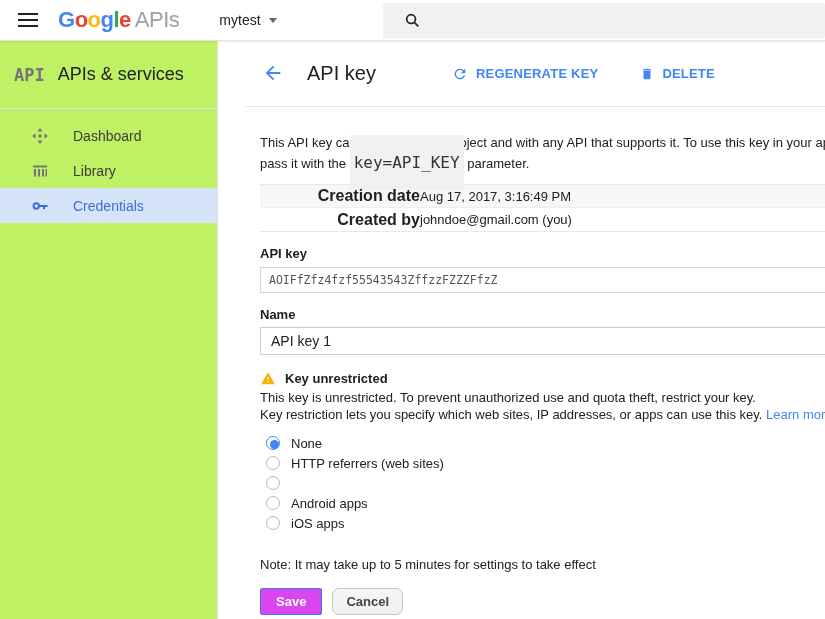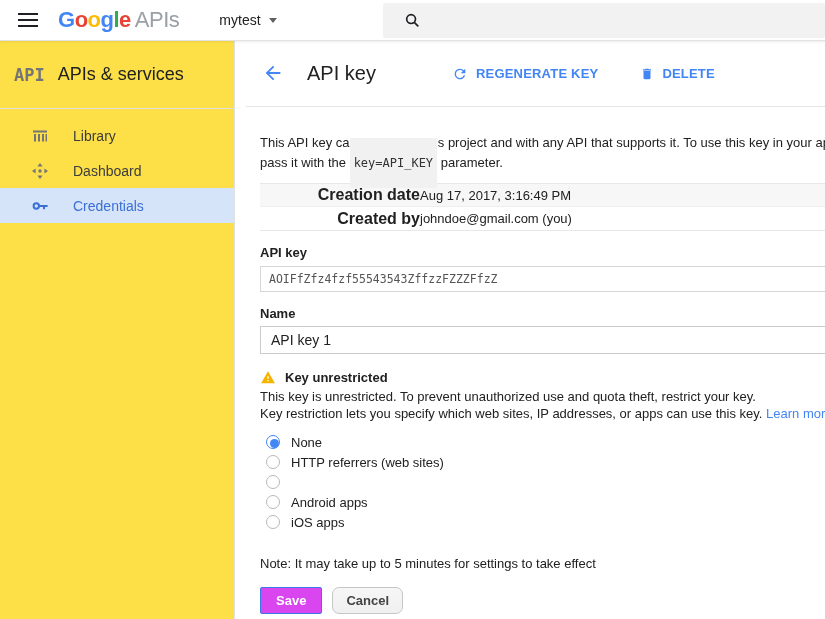--- a/index.html
+++ b/index.html
@@ -19,21 +19,21 @@
     font-family:inherit; display:flex; align-items:center; cursor:pointer; }
   .caret { width:0; height:0; border-left:4px solid transparent; border-right:4px solid transparent;
     border-top:5px solid #616161; margin-left:8px; }
   .searchbox { position:absolute; left:383px; top:3px; height:35px; width:442px; background:#f2f2f2;
     border-radius:2px; display:flex; align-items:center; }
   .searchbox svg { margin-left:22px; flex:none; }
   .searchbox input { border:none; background:transparent; outline:none; flex:1; height:100%;
     font-size:14px; font-family:inherit; padding:0 10px; }
 
   
-  .sidebar { position:absolute; top:41px; left:0; bottom:0; width:235px; background:#fde047;
+  .sidebar { position:absolute; top:41px; left:0; bottom:0; width:218px; background:#bef264;
     border-right:1px solid #e0e0e0; }
   .sb-head { height:68px; display:flex; align-items:center; border-bottom:1px solid #e0e0e0; }
   .sb-logo { font-family:"DejaVu Sans Mono", monospace; font-weight:bold; font-size:17px;
     color:#757575; margin-left:14px; letter-spacing:0; }
   .sb-title { font-size:18px; color:#212121; margin-left:13px; }
   .sb-menu { padding-top:9px; }
   .sb-item { height:35px; display:flex; align-items:center; cursor:pointer; }
   .sb-item .sb-icon { width:16px; height:16px; margin-left:32px; display:flex; }
   .sb-item .sb-label { font-size:14px; color:#3c3c3c; margin-left:25px; }
   .sb-item.active { background:#d6e4f9; }
@@ -46,21 +46,21 @@
   .back-btn { background:none; border:none; width:24px; height:24px; cursor:pointer; display:flex; }
   .page-title { font-size:20px; font-weight:normal; color:#212121; margin-left:21px; }
   .hdr-action { background:none; border:none; display:flex; align-items:center; cursor:pointer;
     color:#4285F4; font-size:13px; font-weight:bold; font-family:inherit; letter-spacing:.2px; }
   .hdr-action svg { margin-right:8px; }
   .act-regenerate { margin-left:76px; }
   .act-delete { margin-left:42px; }
 
   .page-body { padding:26px 0 0 14px; }
   .desc { font-size:13px; line-height:20px; white-space:nowrap; color:#212121; }
-  .code-chip { font-family:"DejaVu Sans Mono", monospace; font-size:12px; background:#f1f1f1;
+  .code-chip { font-family:"DejaVu Sans Mono", monospace; font-size:16px; background:#f1f1f1;
     padding:18px 4px; color:#333; }
 
   .details-table { margin-top:10px; width:740px; border-top:1px solid #e8e8e8;
     border-bottom:1px solid #e8e8e8; }
   .dt-row { display:flex; height:23px; align-items:center; }
   .dt-row:first-child { background:#f7f7f7; border-bottom:1px solid #eee; }
   .dt-label { width:160px; padding-left:11px; font-size:16px; font-weight:bold;text-align:right; }
   .dt-value { font-size:13px; }
 
   .field-label { margin-top:14px; font-size:13px; font-weight:bold; }
@@ -122,40 +122,40 @@
 
 <div class="sidebar">
   <div class="sb-head">
     <span class="sb-logo">API</span>
     <span class="sb-title">APIs &amp; services</span>
   </div>
   <div class="sb-menu">
     <div class="sb-item">
       <span class="sb-icon">
         <svg width="16" height="16" viewBox="0 0 16 16" fill="#757575">
+          <path d="M8 0l2.6 3.6H5.4z"></path>
+            <path d="M8 16l-2.6-3.6h5.2z"></path>
+          <path d="M0 8l3.6-2.6v5.2z"></path>
+            <path d="M16 8l-3.6 2.6V5.4z"></path>
+          <circle cx="8" cy="8" r="1.7"></circle>
+        </svg>
+      </span>
+      <span class="sb-label">Dashboard</span>
+    </div>
+    <div class="sb-item">
+      <span class="sb-icon">
+        <svg width="16" height="16" viewBox="0 0 16 16" fill="#757575">
           <rect x="1" y="2.5" width="14" height="2"></rect>
           <rect x="2" y="6" width="2" height="7.5"></rect>
             <rect x="6" y="6" width="2" height="7.5"></rect>
           <rect x="10" y="6" width="2" height="7.5"></rect>
             <rect x="13.5" y="6" width="1.5" height="7.5"></rect>
         </svg>
       </span>
       <span class="sb-label">Library</span>
-    </div>
-    <div class="sb-item">
-      <span class="sb-icon">
-        <svg width="16" height="16" viewBox="0 0 16 16" fill="#757575">
-          <path d="M8 0l2.6 3.6H5.4z"></path>
-            <path d="M8 16l-2.6-3.6h5.2z"></path>
-          <path d="M0 8l3.6-2.6v5.2z"></path>
-            <path d="M16 8l-3.6 2.6V5.4z"></path>
-          <circle cx="8" cy="8" r="1.7"></circle>
-        </svg>
-      </span>
-      <span class="sb-label">Dashboard</span>
     </div>
     <div class="sb-item active">
       <span class="sb-icon">
         <svg width="16" height="16" viewBox="0 0 16 16">
           <circle cx="4.3" cy="8" r="2.7" fill="none" stroke="#3B6FD6" stroke-width="2"></circle>
           <rect x="7" y="7" width="8.6" height="2" fill="#3B6FD6"></rect>
           <rect x="11" y="8.6" width="2" height="2.6" fill="#3B6FD6"></rect>
         </svg>
       </span>
       <span class="sb-label">Credentials</span>

